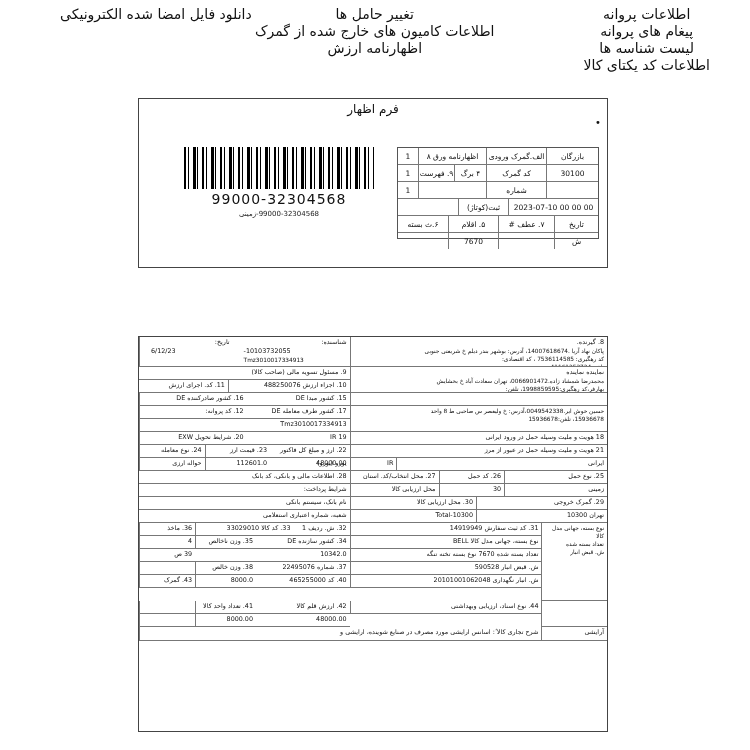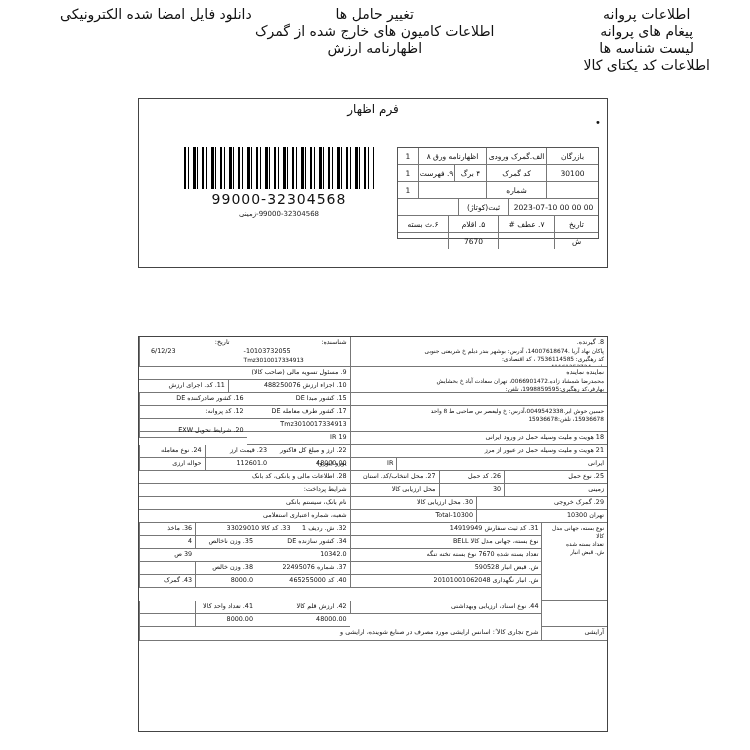--- a/index.html
+++ b/index.html
@@ -207,21 +207,21 @@
     </div>
 
     <div class="cell bb bl" style="right:0;top:95px;width:55%;height:13px;">
       <span class="num">18</span><span class="lbl"> </span><span class="lbl">هویت و ملیت وسیله حمل در ورود</span>
       <span class="val">ایرانی</span>
     </div>
     <div class="cell bb" style="right:55%;top:95px;width:22%;height:13px;">
       <span class="num">19</span>
       <span class="val">IR</span>
     </div>
-    <div class="cell bb bl" style="right:77%;top:88px;width:23%;height:13px;">
+    <div class="cell bb bl" style="right:77%;top:95px;width:23%;height:13px;">
       <span class="num">20</span><span class="lbl">. </span><span class="lbl">شرایط تحویل</span>
       <span class="val">EXW</span>
     </div>
 
     <div class="cell bb bl" style="right:0;top:108px;width:55%;height:13px;">
       <span class="num">21</span><span class="lbl"> </span><span class="lbl">هویت و ملیت وسیله حمل در عبور از مرز</span>
     </div>
     <div class="cell bb" style="right:55%;top:108px;width:17%;height:13px;">
       <span class="num">22</span><span class="lbl">. </span><span class="lbl">ارز و مبلغ کل فاکتور</span>
     </div>

